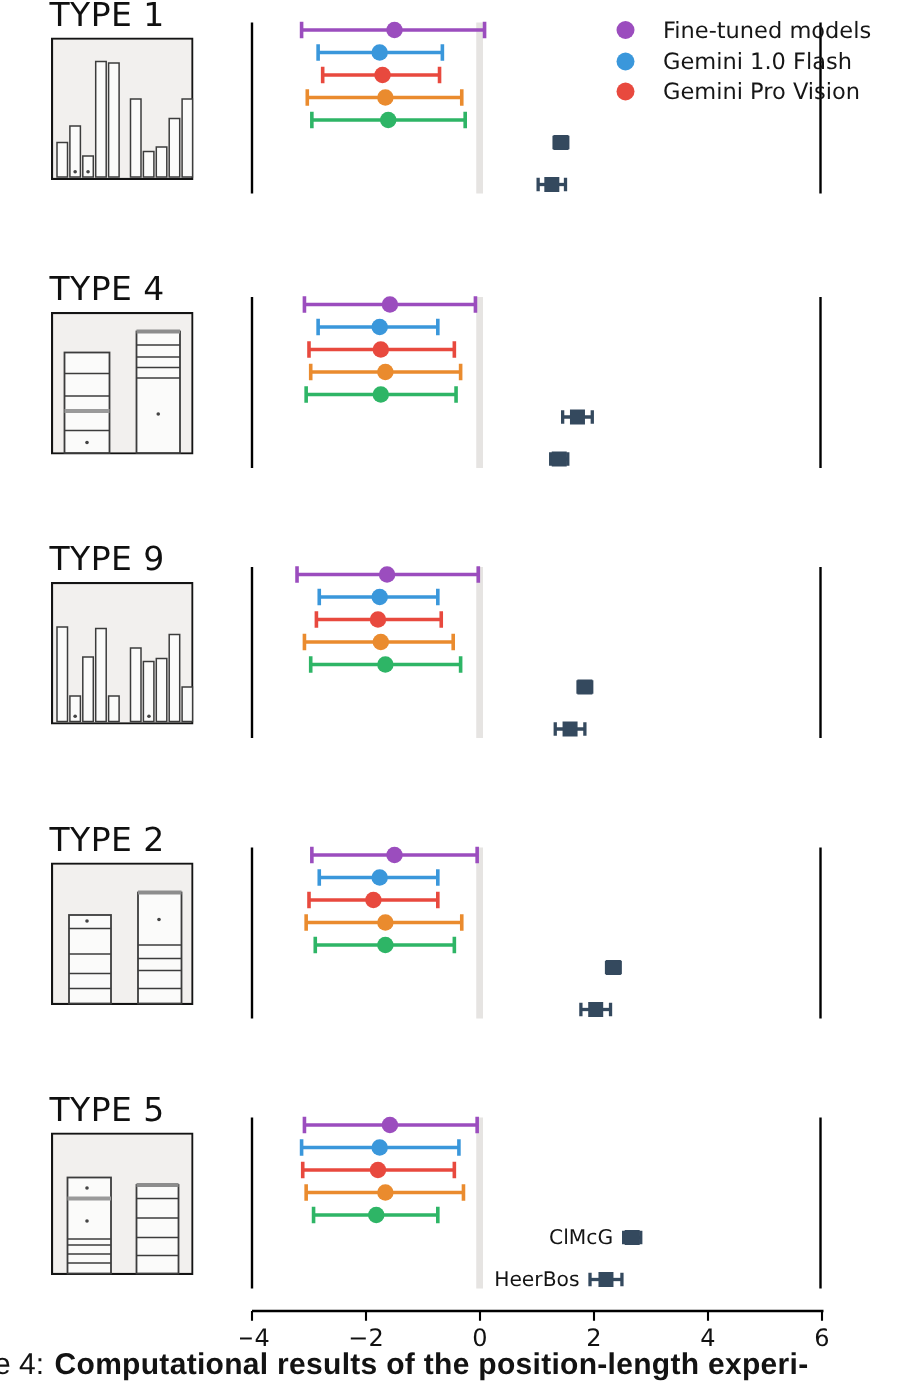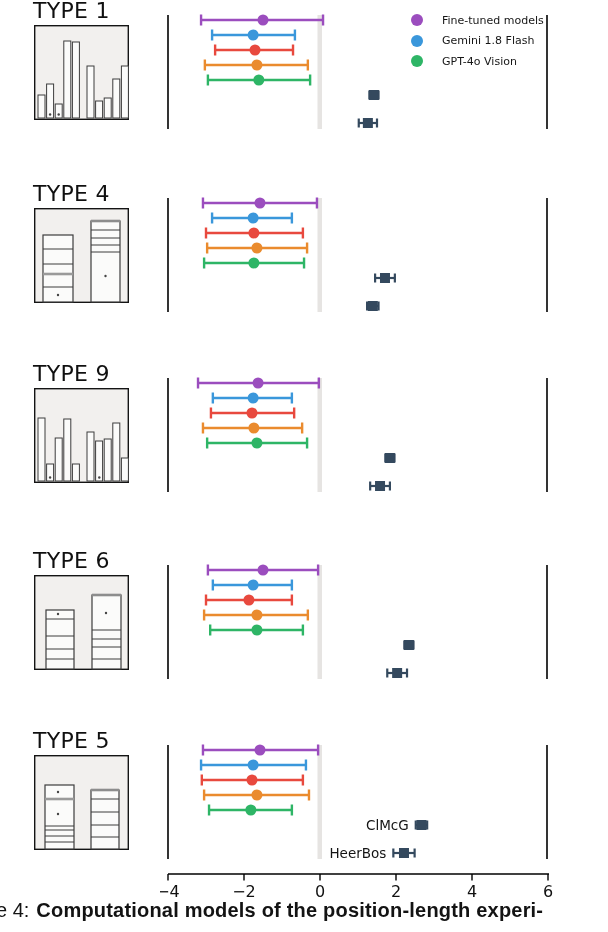--- a/index.html
+++ b/index.html
@@ -7,45 +7,45 @@
   .page{position:relative;width:608px;height:932px;background:#fff;overflow:hidden;
         font-family:"DejaVu Sans",sans-serif;color:#111}
   .panel{position:absolute;left:0;width:608px;height:182px}
   .ptitle{position:absolute;left:33px;top:-2px;font-size:22px;font-weight:400;color:#101010;
           letter-spacing:.3px;white-space:nowrap}
   .thumb{position:absolute;left:34px;top:25px}
   .plot{position:absolute;left:160px;top:10px}
   .legend{position:absolute;left:411px;top:10px;z-index:5}
   .lrow{display:flex;align-items:center;height:20.6px}
   .ldot{width:12px;height:12px;border-radius:50%;margin-right:19px;flex:none}
-  .llabel{font-size:11px;color:#161616;white-space:nowrap}
+  .llabel{font-size:15px;color:#161616;white-space:nowrap}
   #xaxis{position:absolute;left:160px;top:866px}
   .caption{position:absolute;left:-4px;top:899px;font-size:20px;color:#131313;white-space:nowrap;
            font-family:"Liberation Sans",sans-serif}
   .cap-prefix{font-weight:400;margin-right:7px}
   .cap-bold{font-weight:700;letter-spacing:.2px}
   svg text{font-family:"DejaVu Sans",sans-serif}
 </style>
 </head>
 <body>
 
 <div class="page">
 
   <div class="legend" id="legend">
       <div class="lrow">
         <span class="ldot" style="background: rgb(155, 77, 190);"></span>
         <span class="llabel">Fine-tuned models</span>
       </div>
       <div class="lrow">
         <span class="ldot" style="background: rgb(58, 151, 219);"></span>
-        <span class="llabel">Gemini 1.8 Flash</span>
+        <span class="llabel">Gemini 1.0 Flash</span>
       </div>
       <div class="lrow">
-        <span class="ldot" style="background: rgb(46, 181, 102);"></span>
-        <span class="llabel">GPT-4o Vision</span>
+        <span class="ldot" style="background: rgb(232, 73, 62);"></span>
+        <span class="llabel">Gemini Pro Vision</span>
       </div>
     </div>
 
   <section class="panel" style="top:0px">
     <h2 class="ptitle">TYPE 1</h2>
     <svg class="thumb" width="95" height="95">
         <rect x="0.7" y="0.7" width="93.6" height="93.6" fill="#f2f0ee" stroke="#141414" stroke-width="1.4"></rect>
         <rect x="4" y="70" width="7" height="23" fill="#fbfbfa" stroke="#3c3c3c" stroke-width="1"></rect>
         <rect x="12.6" y="59" width="7" height="34" fill="#fbfbfa" stroke="#3c3c3c" stroke-width="1"></rect>
         <rect x="21.2" y="79" width="7" height="14" fill="#fbfbfa" stroke="#3c3c3c" stroke-width="1"></rect>
@@ -235,21 +235,21 @@
         <g>
           <line x1="210.16" x2="229.92000000000002" y1="113" y2="113" stroke="#34495e" stroke-width="2.2"></line>
           <line x1="210.16" x2="210.16" y1="108.5" y2="117.5" stroke="#34495e" stroke-width="2.2"></line>
           <line x1="229.92000000000002" x2="229.92000000000002" y1="108.5" y2="117.5" stroke="#34495e" stroke-width="2.2"></line>
           <rect x="215.04000000000002" y="108" width="10" height="10" fill="#34495e"></rect>
         </g>
       </svg>
   </section>
 
   <section class="panel" style="top:550px">
-    <h2 class="ptitle">TYPE 6</h2>
+    <h2 class="ptitle">TYPE 2</h2>
     <svg class="thumb" width="95" height="95">
         <rect x="0.7" y="0.7" width="93.6" height="93.6" fill="#f2f0ee" stroke="#141414" stroke-width="1.4"></rect>
         <rect x="12" y="35" width="28" height="59" fill="#fbfbfa" stroke="#3c3c3c" stroke-width="1.2"></rect>
         <line x1="12" x2="40" y1="44" y2="44" stroke="#3c3c3c" stroke-width="1"></line>
         <line x1="12" x2="40" y1="61" y2="61" stroke="#3c3c3c" stroke-width="1"></line>
         <line x1="12" x2="40" y1="74" y2="74" stroke="#3c3c3c" stroke-width="1"></line>
         <line x1="12" x2="40" y1="84" y2="84" stroke="#3c3c3c" stroke-width="1"></line>
         <circle cx="24" cy="39" r="1.2" fill="#444"></circle>
         <rect x="58" y="20" width="29" height="74" fill="#fbfbfa" stroke="#3c3c3c" stroke-width="1.2"></rect>
         <line x1="58" x2="87" y1="55" y2="55" stroke="#3c3c3c" stroke-width="1"></line>
@@ -388,16 +388,16 @@
       <text x="160" y="31" text-anchor="middle" font-size="16" fill="#111">0</text>
       <line x1="236" x2="236" y1="8" y2="14.5" stroke="#000" stroke-width="1.4"></line>
       <text x="236" y="31" text-anchor="middle" font-size="16" fill="#111">2</text>
       <line x1="312" x2="312" y1="8" y2="14.5" stroke="#000" stroke-width="1.4"></line>
       <text x="312" y="31" text-anchor="middle" font-size="16" fill="#111">4</text>
       <line x1="388" x2="388" y1="8" y2="14.5" stroke="#000" stroke-width="1.4"></line>
       <text x="388" y="31" text-anchor="middle" font-size="16" fill="#111">6</text>
     </svg>
 
   <div class="caption">
-    <span class="cap-prefix">e 4:</span><span class="cap-bold">Computational models of the position-length experi-</span>
+    <span class="cap-prefix">e 4:</span><span class="cap-bold">Computational results of the position-length experi-</span>
   </div>
 
 </div>
 
 </body></html>

